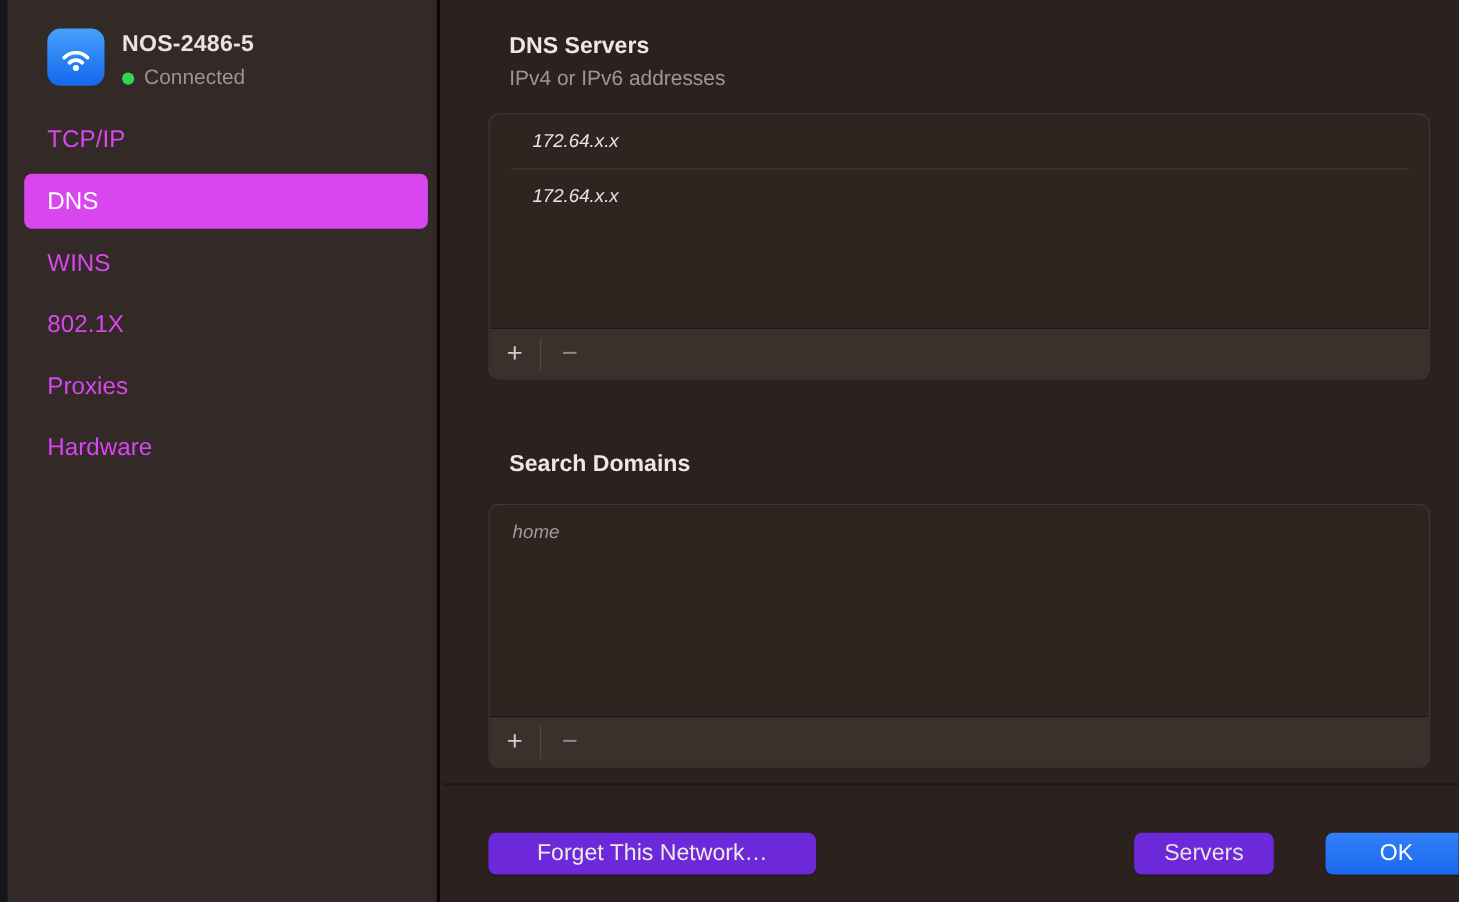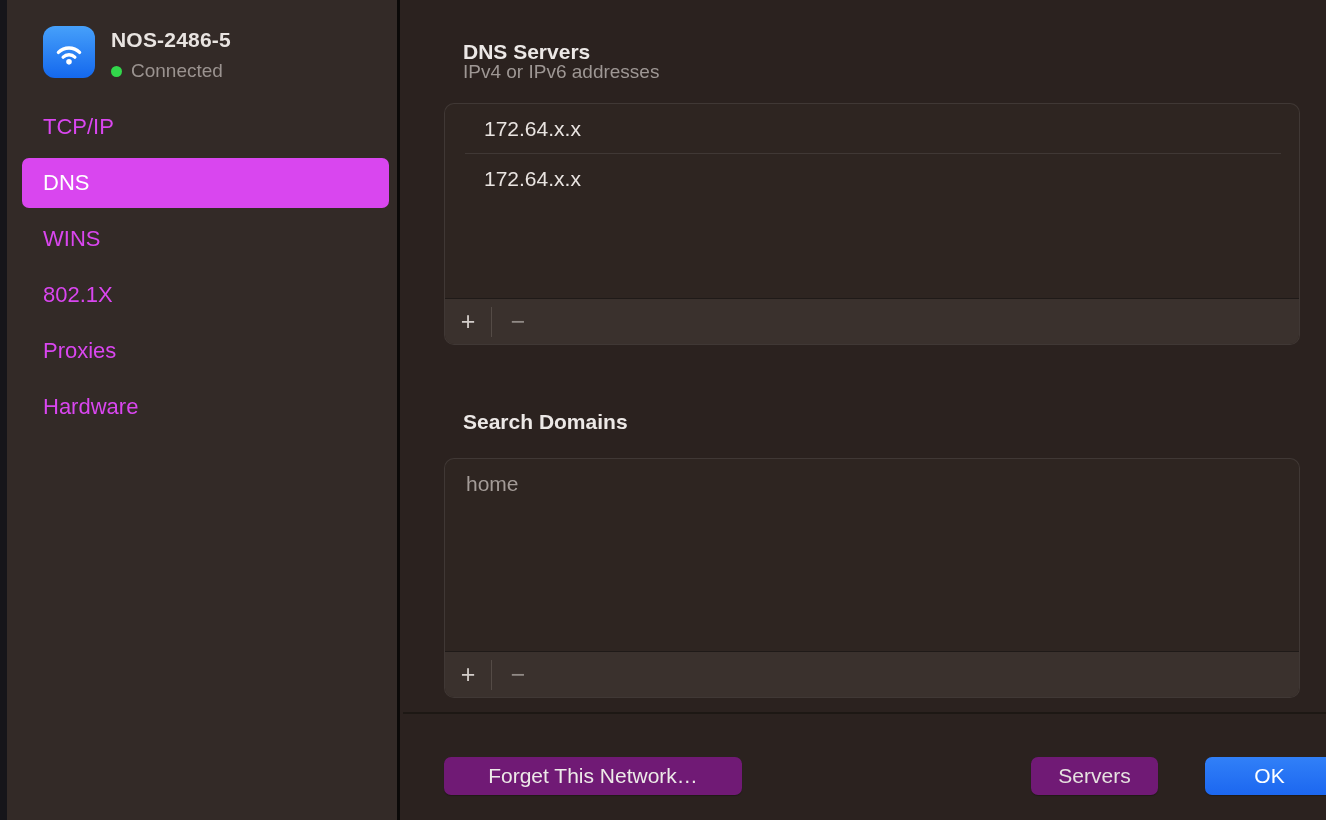--- a/index.html
+++ b/index.html
@@ -49,21 +49,21 @@
 
   
   .list-box {
     position:absolute; left:41px; width:856px;
     background:#2e2521; border:1px solid rgba(255,255,255,0.09);
     border-radius:10px; overflow:hidden;
   }
   .list-rows { position:absolute; left:0; right:0; top:0; bottom:46px; }
   .row {
     height:49px; display:flex; align-items:center;
-    font-size:21px; color:#e9e4e1;
+    font-size:17px; color:#e9e4e1;font-style:italic;
   }
   .row.indent-lg { padding-left:39px; }
   .row.indent-sm { padding-left:21px; }
   .row.dim { color:#a39b97; }
   .row-divider { height:1px; background:rgba(255,255,255,0.09); margin:0 18px 0 20px; }
   .box-footer {
     position:absolute; left:0; right:0; bottom:0; height:46px;
     background:#3a312d; border-top:1px solid rgba(0,0,0,0.45);
     display:flex; align-items:center;
   }
@@ -74,21 +74,21 @@
   .pm-plus  { color:#d3cdc9; }
   .pm-minus { color:#918a86; width:52px; }
   .pm-sep { width:1px; height:30px; background:#544b46; }
 
   
   .bottom-divider { position:absolute; left:0; right:0; top:712px; height:2px; background:#1d1814; }
   .btn {
     position:absolute; top:757px; height:38px; border:none; border-radius:7px;
     font-family:inherit; font-size:21px; color:#edeae8;
     display:flex; align-items:center; justify-content:center;
-    background:#701a75; box-shadow:0 1px 1px rgba(0,0,0,0.25);
+    background:#6d28d9; box-shadow:0 1px 1px rgba(0,0,0,0.25);
     cursor:default;
   }
   .btn-forget { left:41px;  width:298px; }
   .btn-cancel { left:628px; width:127px; color:#e6e2e0; }
   .btn-ok     { left:802px; width:129px; background:linear-gradient(180deg,#3180f8 0%,#1c67f0 100%); color:#ffffff; }
 </style>
 </head>
 <body>
 
 <div class="left-strip"></div>
@@ -116,21 +116,21 @@
     <div class="nav-item selected">DNS</div>
     <div class="nav-item">WINS</div>
     <div class="nav-item">802.1X</div>
     <div class="nav-item">Proxies</div>
     <div class="nav-item">Hardware</div>
   </nav>
 </aside>
 
 <section class="main">
 
-  <h2 class="sec-title" style="top:40px;">DNS Servers</h2>
+  <h2 class="sec-title" style="top:30px;">DNS Servers</h2>
   <div class="sec-sub" style="top:61px;">IPv4 or IPv6 addresses</div>
 
   <div class="list-box" style="top:103px; height:242px;">
     <div class="list-rows">
       <div class="row indent-lg">172.64.x.x</div>
       <div class="row-divider"></div>
       <div class="row indent-lg">172.64.x.x</div>
     </div>
     <div class="box-footer">
       <div class="pm-btn pm-plus">+</div>

